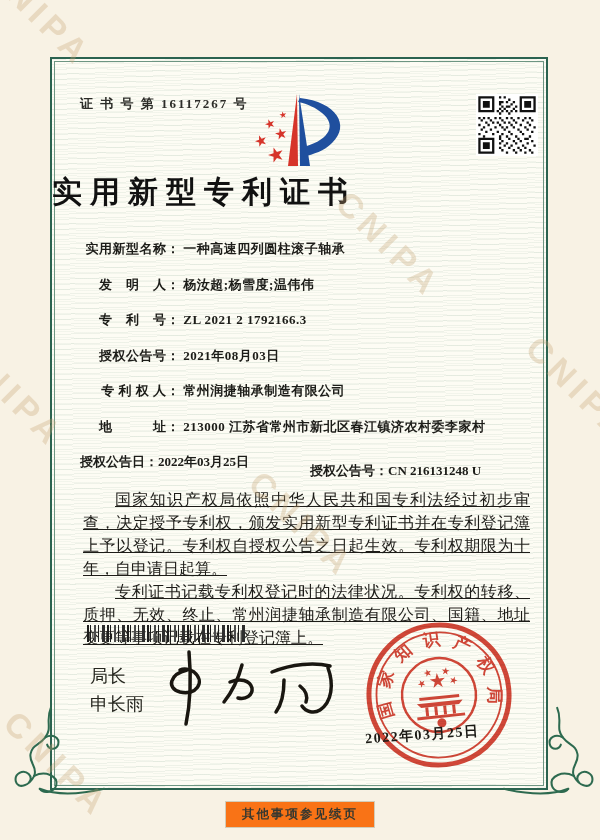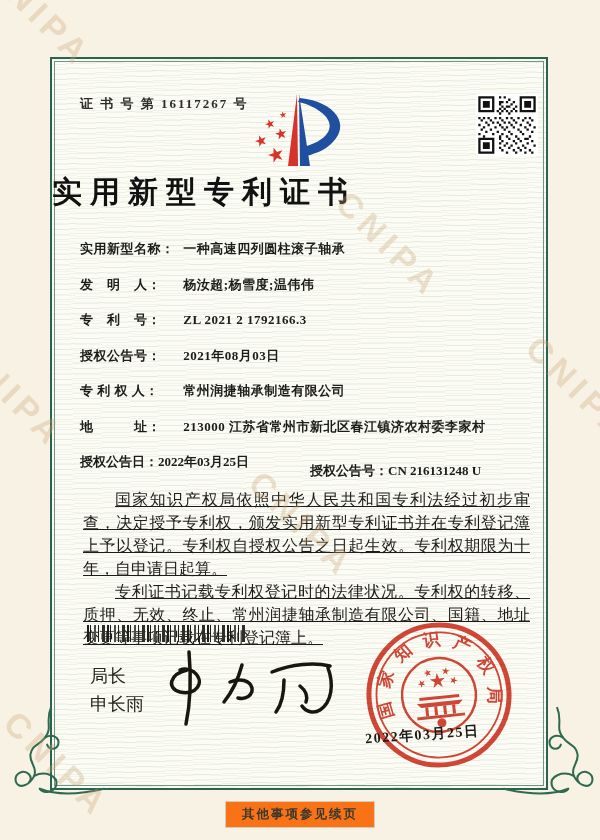--- a/index.html
+++ b/index.html
@@ -21,21 +21,21 @@
   .panel::before{content:"";position:absolute;inset:2px;border:1px solid #6d9582;pointer-events:none;}
 
   .cert-no{position:absolute;left:28px;top:36px;font-size:13px;letter-spacing:2px;color:#2c2c28;font-weight:600;}
   .logo{position:absolute;left:188px;top:29px;}
   .qr{position:absolute;left:424px;top:35px;}
   .title{position:absolute;left:0;top:113px;width:100%;
          font-size:30px;font-weight:700;letter-spacing:8px;color:#111;}
 
   .fields{position:absolute;left:28px;top:181px;right:22px;font-size:13px;color:#1c1c18;font-weight:600;}
   .frow{height:35.5px;position:relative;white-space:nowrap;}
-  .flabel{display:inline-block;min-width:100px;letter-spacing:.5px;}
+  .flabel{display:inline-block;min-width:100px;letter-spacing:.5px;text-align:right;}
   .fvalue{letter-spacing:.5px;}
   .grant-right{position:absolute;left:230px;top:9px;}
 
   .paras{position:absolute;left:31px;top:429px;width:447px;font-size:16px;line-height:23px;
          color:#1d1c18;text-align:justify;text-decoration:underline;}
   .paras p{margin:0;text-indent:2em;}
 
   .barcode{position:absolute;left:35px;top:566px;width:158px;height:17px;
     background:repeating-linear-gradient(90deg,
       #1c1c1c 0 2px, rgba(0,0,0,0) 2px 3px,

